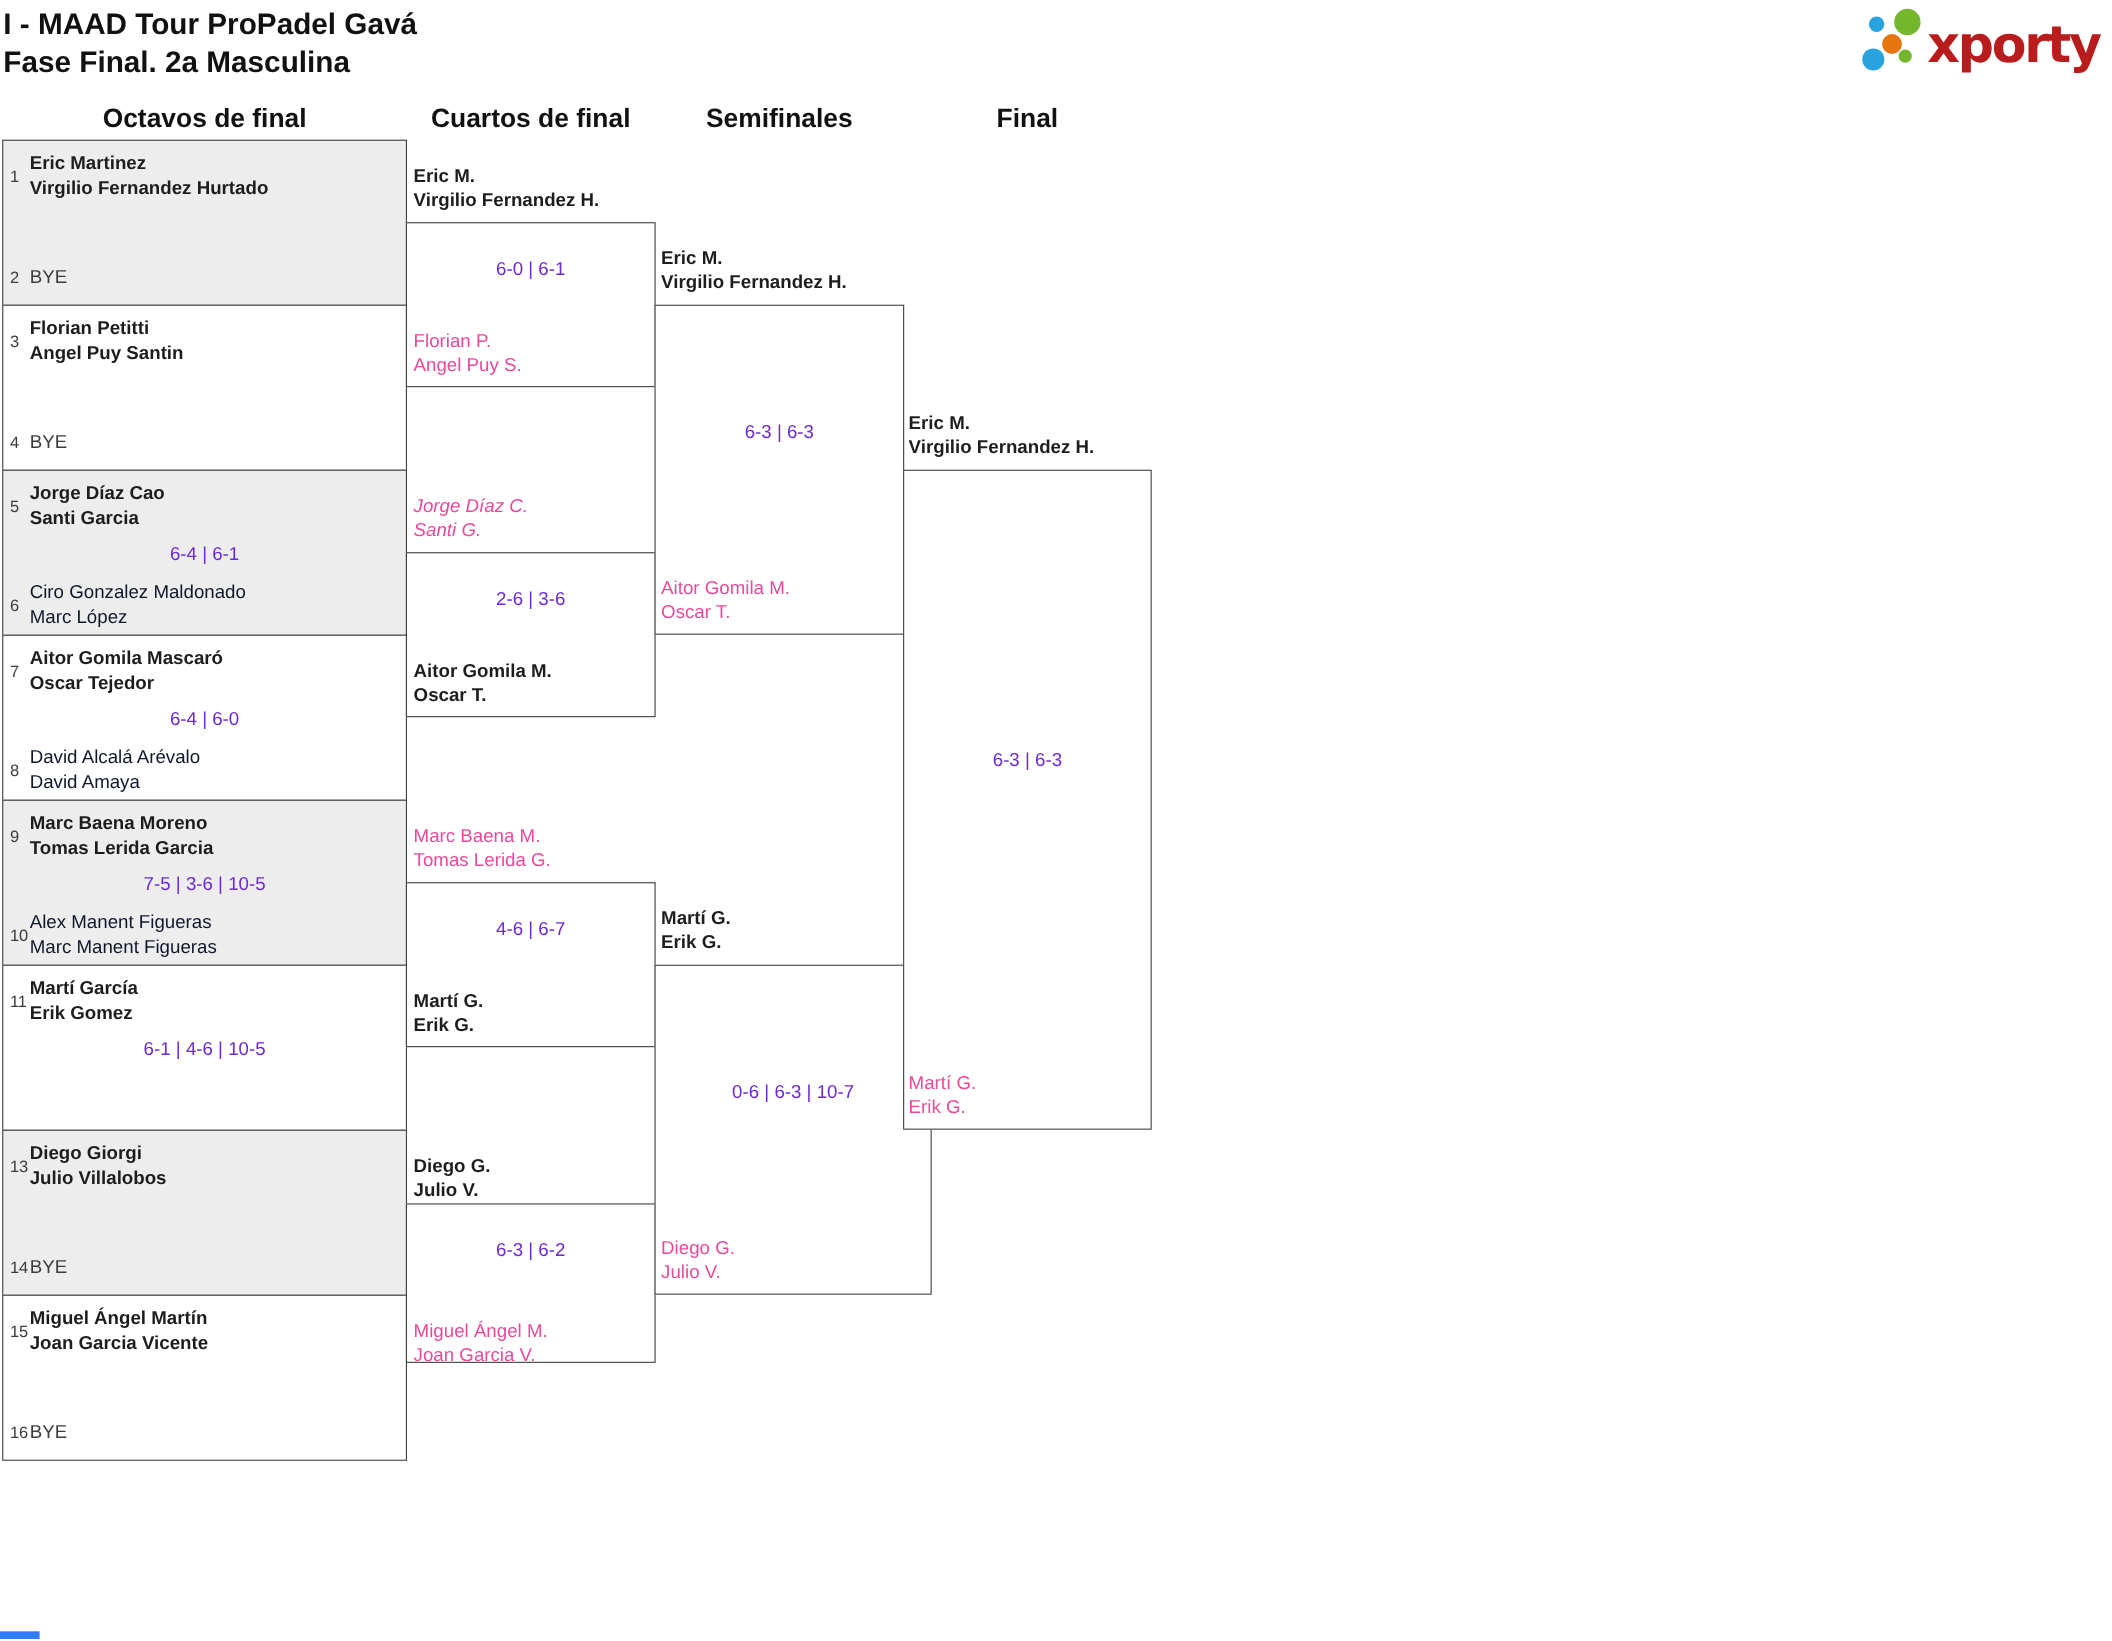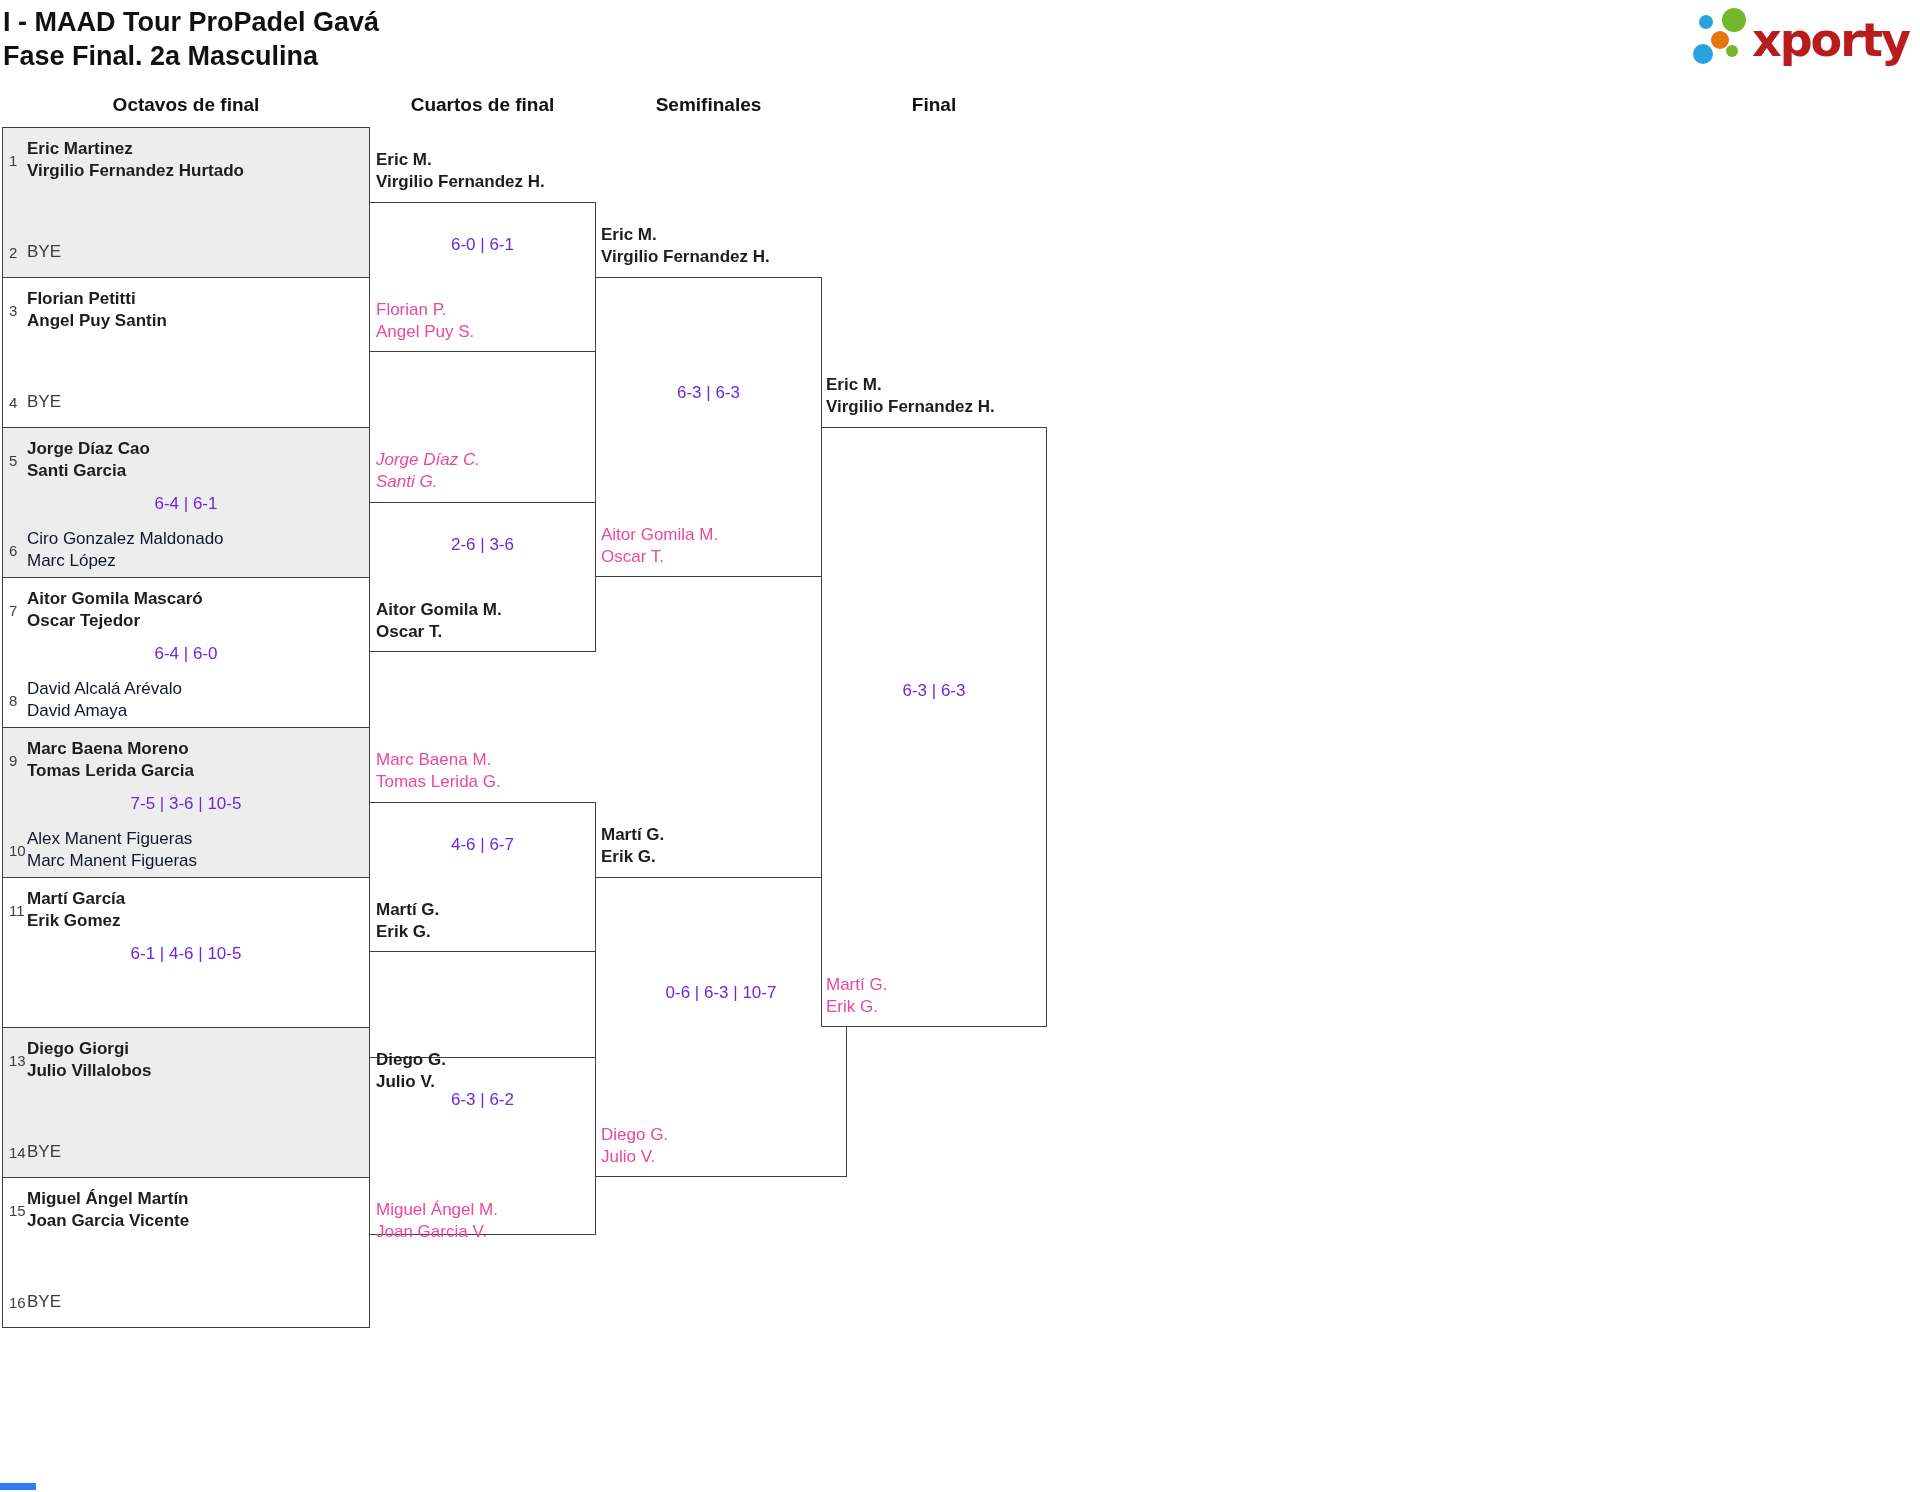--- a/index.html
+++ b/index.html
@@ -1,20 +1,20 @@
 <!DOCTYPE html>
 <html><head>
 <meta charset="utf-8">
 <style>
   html,body{margin:0;padding:0;background:#fff;}
   body{width:1920px;height:1492px;position:relative;font-family:"Liberation Sans","DejaVu Sans",sans-serif;color:#1d1d1d;}
   .abs{position:absolute;}
   
   .title{left:3px;top:5px;font-size:27px;line-height:34px;font-weight:700;color:#111;}
-  .round-header{top:94px;font-size:19px;font-weight:700;color:#111;text-align:center;}
+  .round-header{top:94px;font-size:24px;font-weight:700;color:#111;text-align:center;}
   
   .box{position:absolute;border:1px solid #3f3f3f;box-sizing:border-box;background:#fff;}
   .box.shaded{background:#ededed;}
   .slot{position:absolute;left:6px;right:4px;display:flex;}
   .slot .seed{width:18px;flex:0 0 18px;font-size:15px;color:#3c3c3c;align-self:center;}
   .teamlines{font-size:17px;line-height:22px;}
   .teamlines.w{font-weight:700;color:#1d1d1d;}
   .teamlines.l{font-weight:400;color:#0f172a;}
   .teamlines.bye{font-weight:400;color:#3c3c3c;}
   .slot.top{top:10px;}
@@ -187,21 +187,21 @@
 
 <div class="box" style="left:369px;top:202px;width:227px;height:150px;">
   <div class="score qf">6-0 | 6-1</div>
 </div>
 <div class="box" style="left:369px;top:502px;width:227px;height:150px;">
   <div class="score qf">2-6 | 3-6</div>
 </div>
 <div class="box" style="left:369px;top:802px;width:227px;height:150px;">
   <div class="score qf">4-6 | 6-7</div>
 </div>
-<div class="box" style="left:369px;top:1057px;width:227px;height:178px;padding-left:48px;">
+<div class="box" style="left:369px;top:1094px;width:227px;height:145px;padding-left:48px;">
   <div class="score qf">6-3 | 6-2</div>
 </div>
 
 <div class="box" style="left:595px;top:277px;width:227px;height:300px;">
   <div class="score sf">6-3 | 6-3</div>
 </div>
 <div class="box" style="left:595px;top:877px;width:252px;height:300px;">
   <div class="score sf">0-6 | 6-3 | 10-7</div>
 </div>
 

